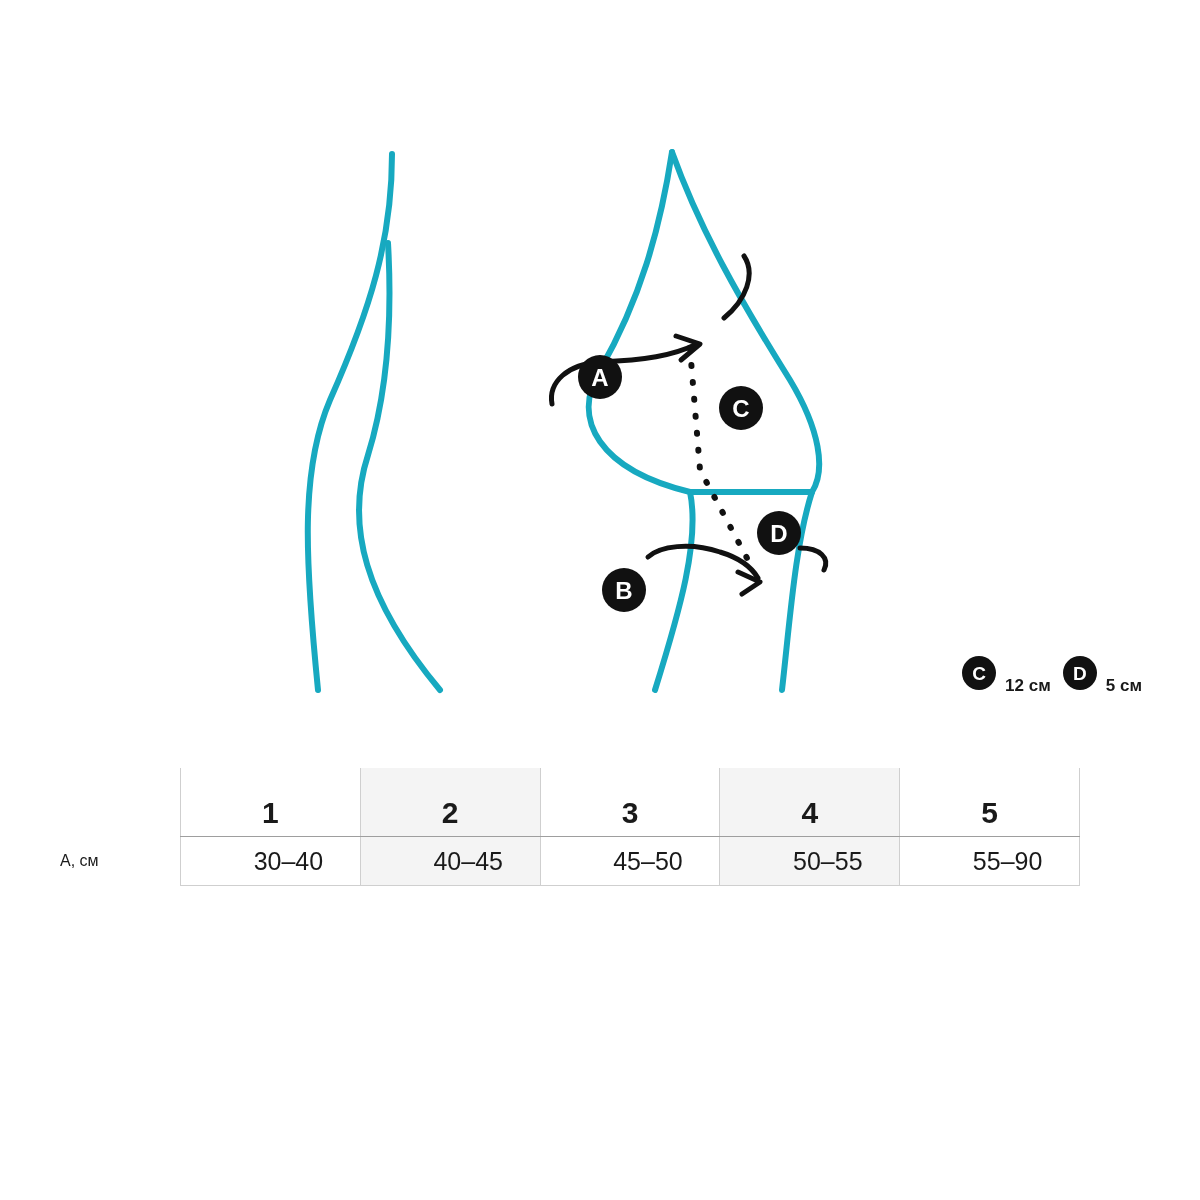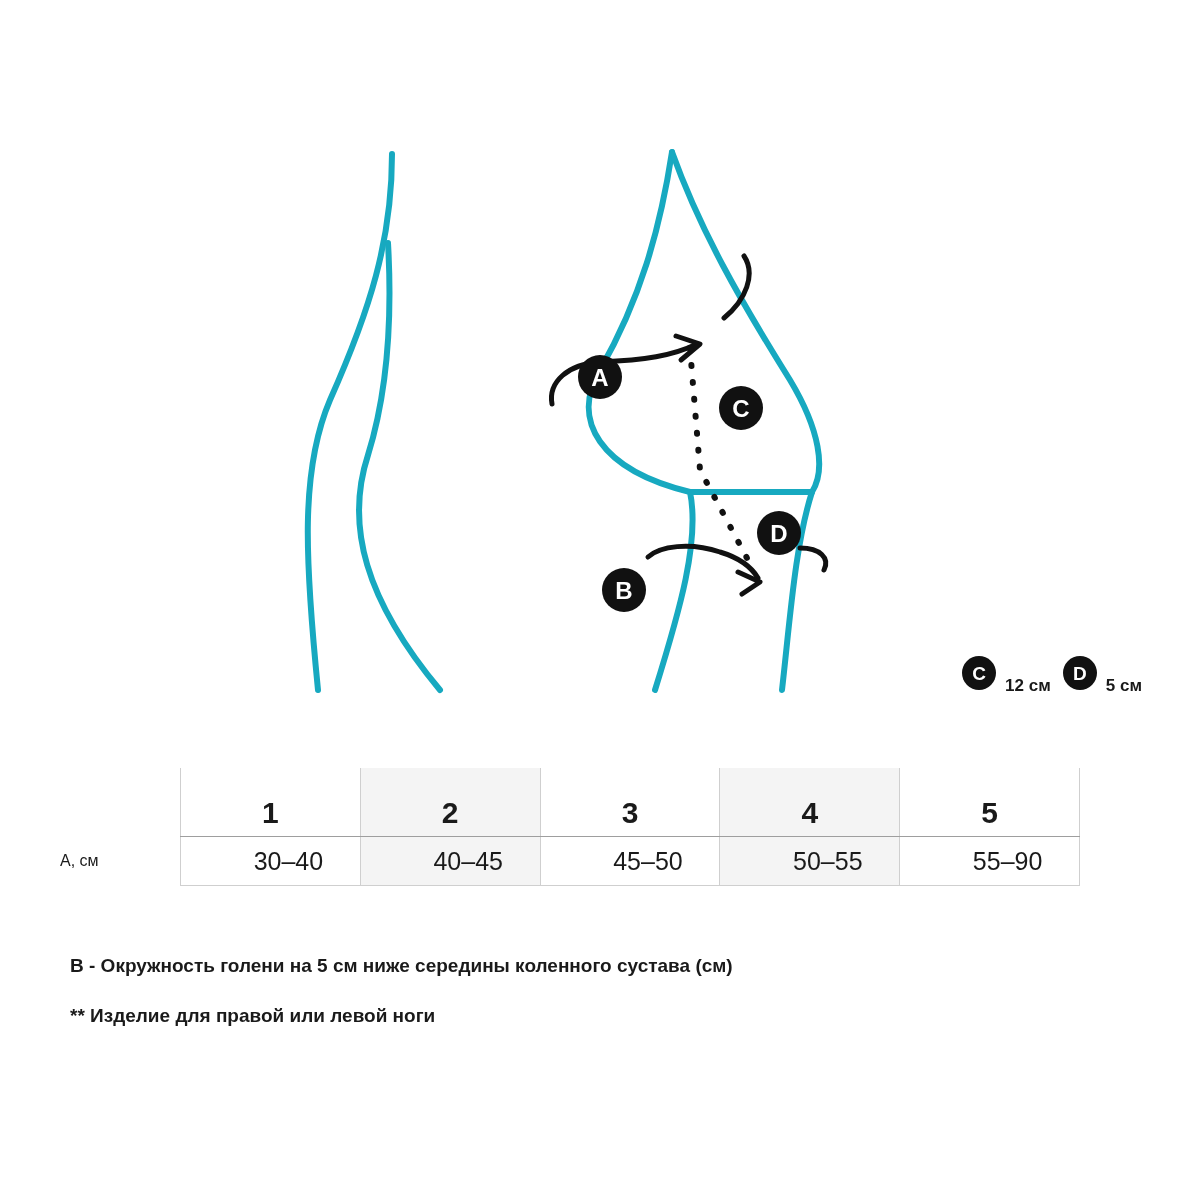--- a/index.html
+++ b/index.html
@@ -231,17 +231,15 @@
           <td class="col shade">40–45</td>
           <td class="col">45–50</td>
           <td class="col shade">50–55</td>
           <td class="col">55–90</td>
         </tr>
       </tbody>
     </table>
   </div>
 
   <div class="notes">
-    <div class="note-line">B - Окружность голени на 5 см ниже середины коленного сустава (см)</div>
-    <div class="note-line note-block-2">** Изделие для правой или левой ноги</div>
   </div>
 
 </div>
 
 </body></html>

